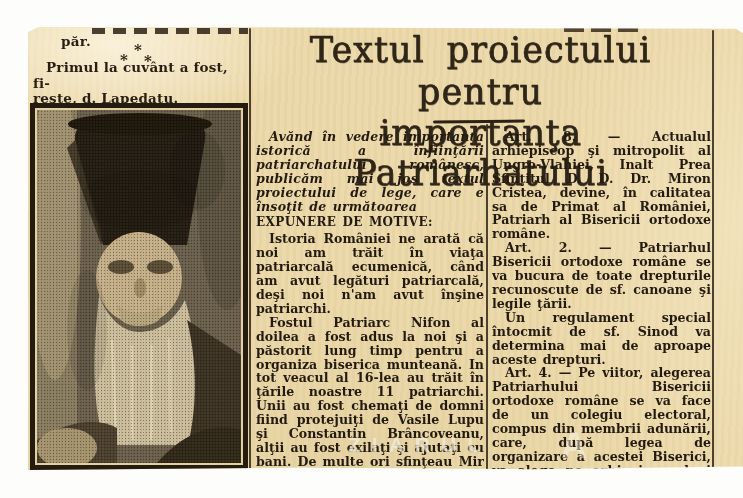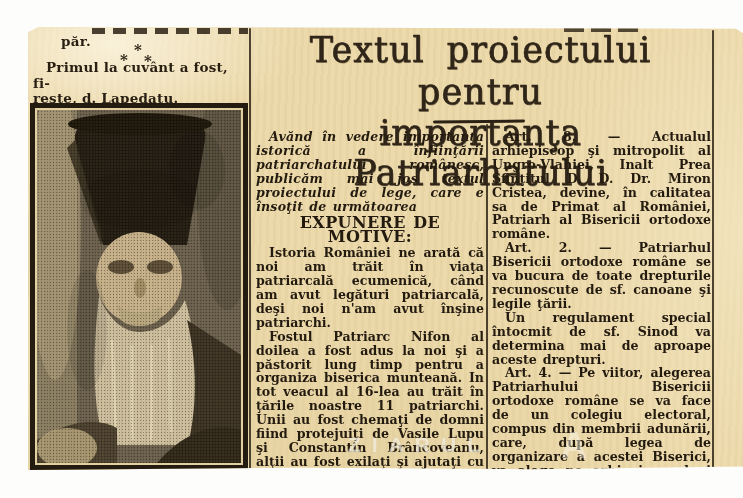--- a/index.html
+++ b/index.html
@@ -88,21 +88,21 @@
   .col {
     position:absolute; top:103px; height:341px; overflow:hidden;
     font-size:12.6px; line-height:13.9px; text-align:justify;
     font-weight:bold; color:#241b10; word-spacing:1.5px;
   }
   .col-mid   { left:228px; width:228px; }
   .col-right { left:464px; width:219px; }
   .col p { margin:0; text-indent:13px; }
   .intro-italic { font-style:italic; letter-spacing:.2px; }
   .section-heading {
-    font-size:16px; text-align:center; text-indent:0 !important;
+    font-size:12px; text-align:left; text-indent:0 !important;
     letter-spacing:.4px; margin:3px 0 2px 0 !important;
   }
 
   
   .watermark {
     position:absolute; left:320px; top:406px;
     font-family:"Liberation Sans", sans-serif; font-weight:bold;
     font-size:21px; letter-spacing:11px; color:rgba(252,250,242,.55);
     text-shadow:0 0 2px rgba(210,198,165,.5);
     text-align:right;

